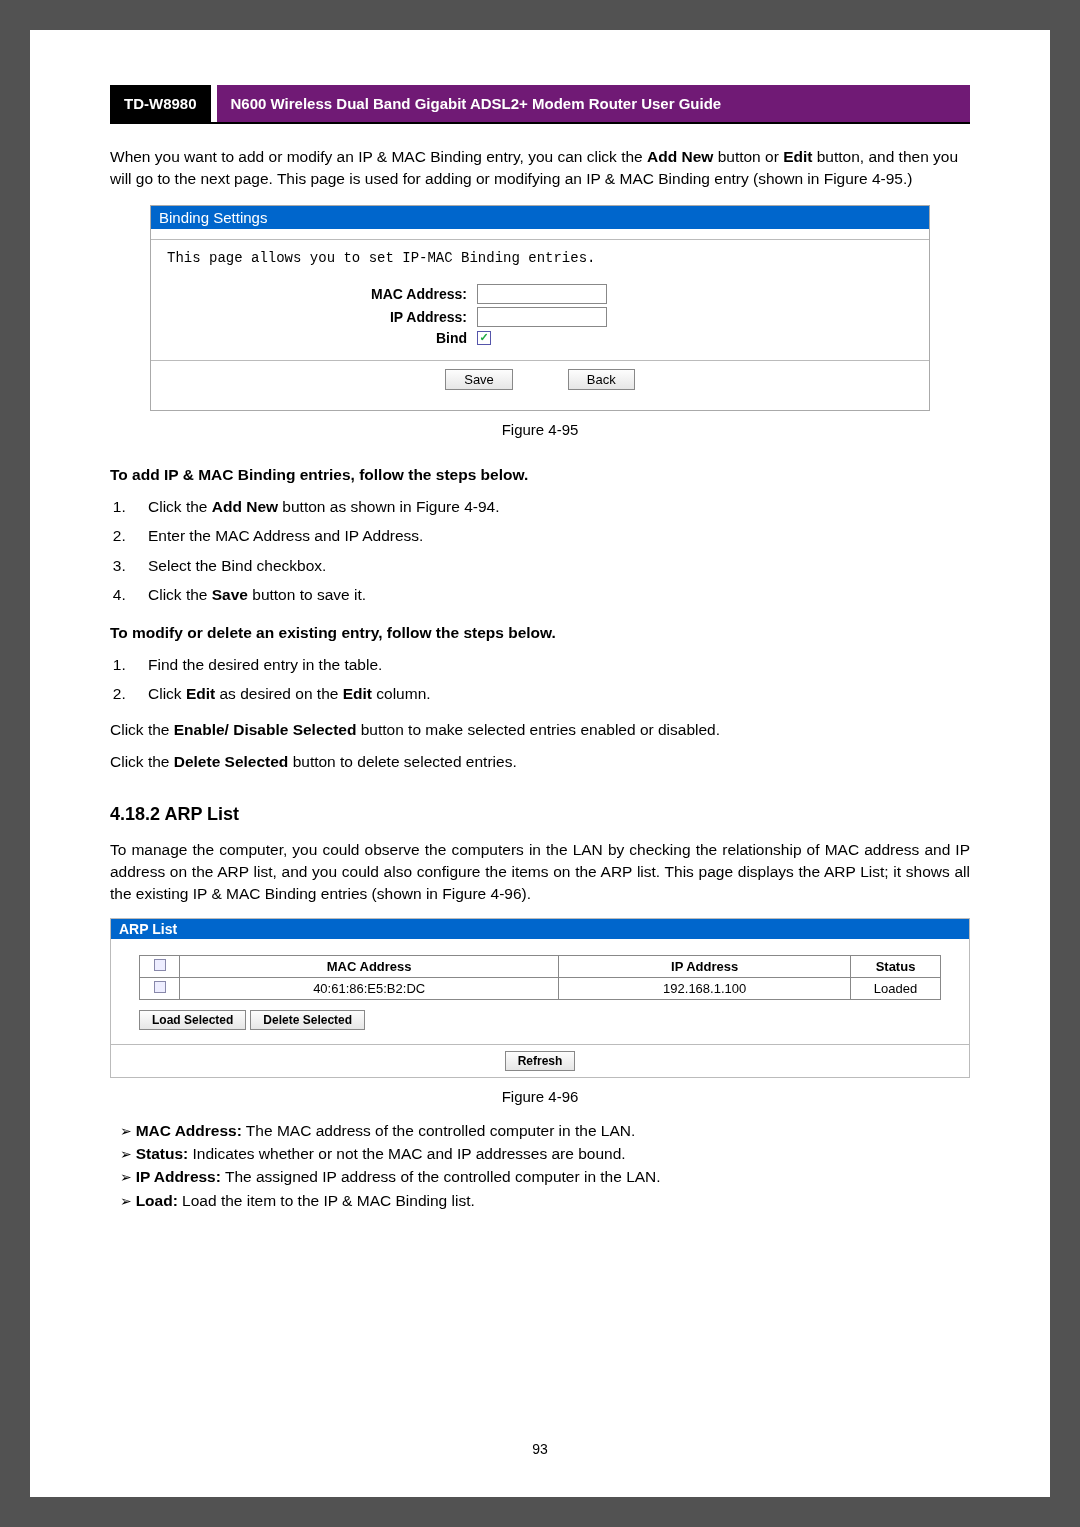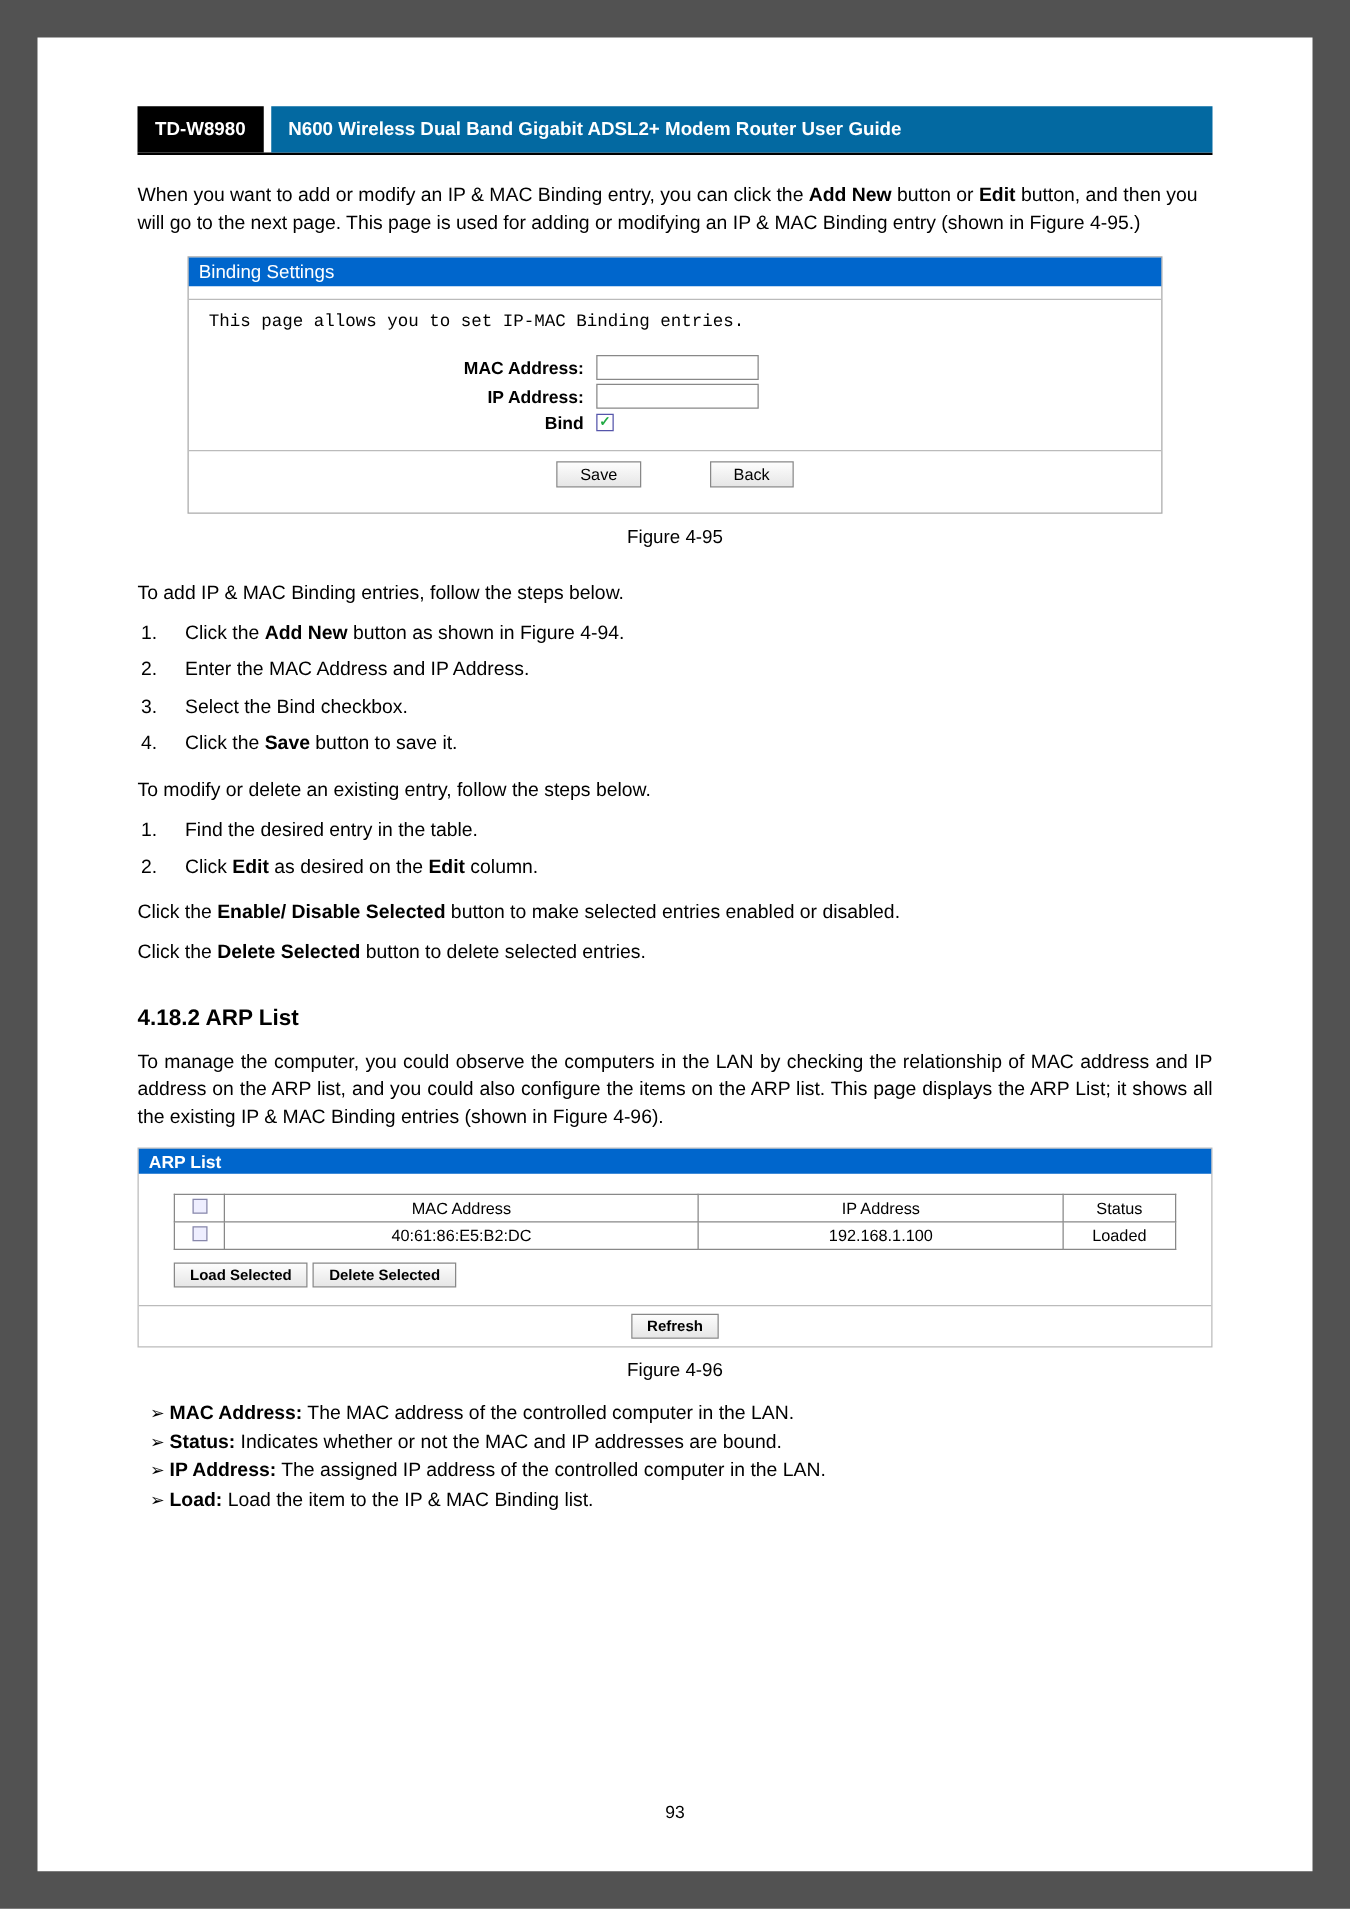--- a/index.html
+++ b/index.html
@@ -26,21 +26,21 @@
   }
   .model-box {
     background: #000;
     color: #fff;
     font-weight: bold;
     font-size: 15px;
     padding: 10px 14px;
     margin-right: 6px;
   }
   .title-box {
-    background: #0369a1;
+    background: #701a75;
     color: #fff;
     font-weight: bold;
     font-size: 15px;
     padding: 10px 14px;
     flex: 1;
   }
   .body-text {
     font-size: 15.5px;
     line-height: 1.45;
     margin-bottom: 10px;
@@ -116,21 +116,21 @@
     gap: 55px;
   }
   .ui-btn {
     border:1px solid #888;
     background: linear-gradient(#fdfdfd,#e6e6e6);
     font-size:13px;
     padding: 2px 18px;
     cursor:pointer;
   }
   .steps-heading {
-    font-weight:normal;
+    font-weight:bold;
     font-size:15.5px;
     margin: 14px 0 8px 0;
   }
   ol.steps {
     margin-left: 20px;
     font-size:15.5px;
     line-height:1.9;
   }
   ol.steps li {
     padding-left: 18px;
@@ -156,21 +156,21 @@
     border-collapse:collapse;
     margin: 0 28px 10px 28px;
     width: calc(100% - 56px);
     font-size:13px;
   }
   .arp-table th, .arp-table td {
     border:1px solid #888;
     padding:3px 6px;
     text-align:center;
   }
-  .arp-table th { font-weight:normal; }
+  .arp-table th { font-weight:bold; }
   .small-checkbox {
     width:12px; height:12px;
     border:1px solid #88a;
     background:#eef;
     display:inline-block;
   }
   .arp-btn-row {
     margin: 0 28px 14px 28px;
     display:flex;
     gap:4px;

